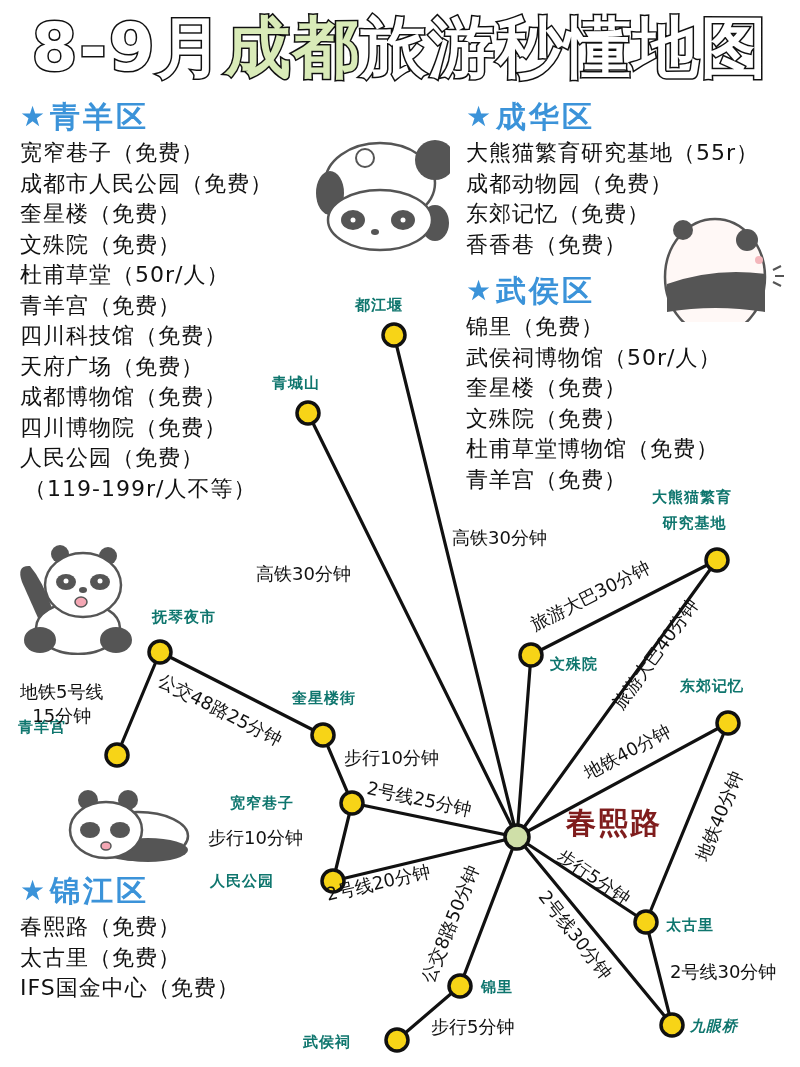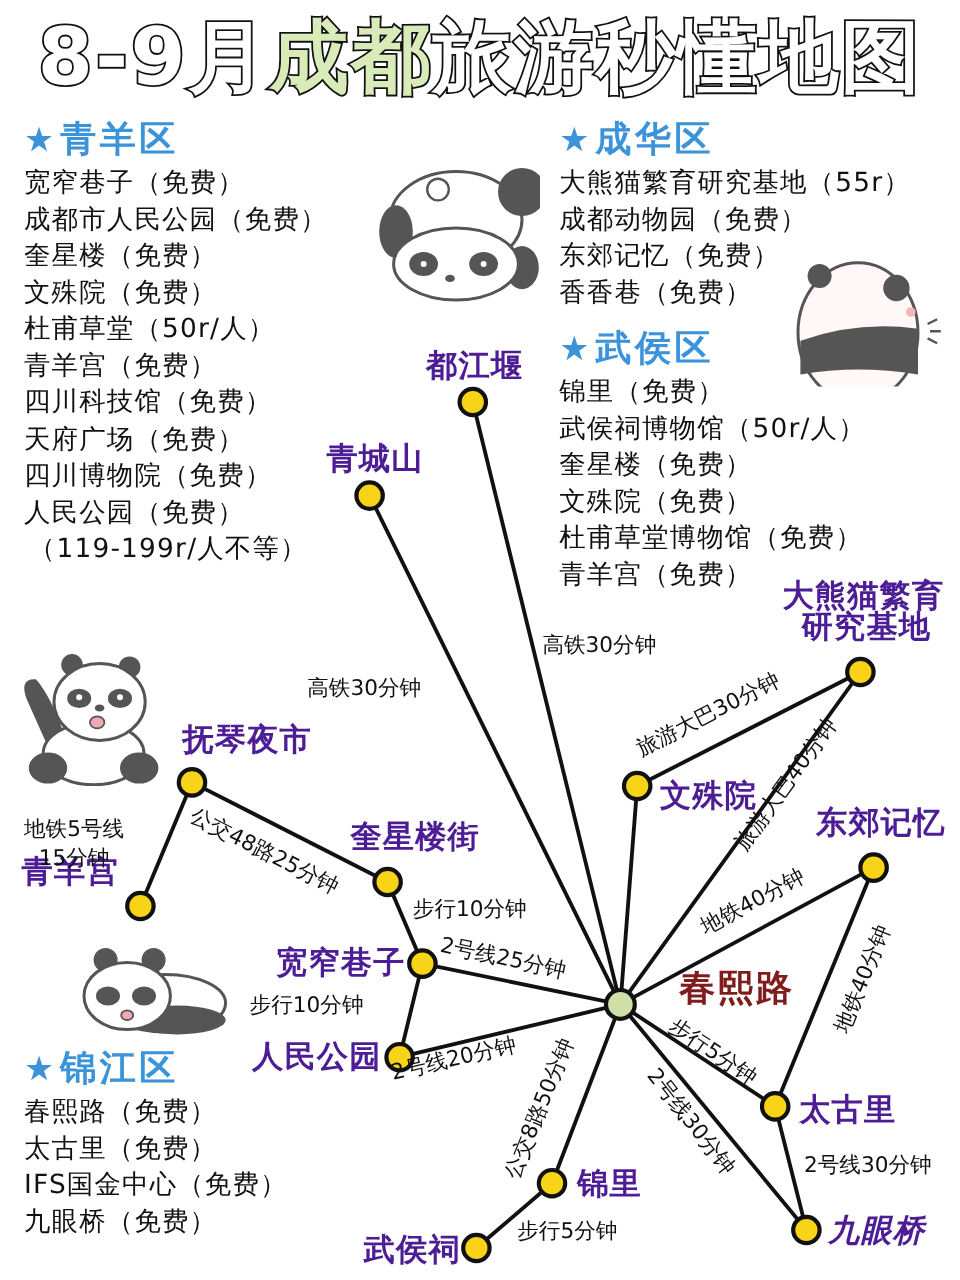--- a/index.html
+++ b/index.html
@@ -5,21 +5,21 @@
   html, body { margin: 0; padding: 0; background: #ffffff; }
   body { width: 800px; height: 1067px; position: relative; overflow: hidden; font-family: "DejaVu Sans", sans-serif; color: #111; }
   .title { position: absolute; left: 0; top: 8px; width: 800px; text-align: center; font-size: 66px; font-weight: bold; letter-spacing: 2px; color: #fff; -webkit-text-stroke: 3px #111; paint-order: stroke fill; line-height: 80px; }
   .title .hl { color: #d9ebb8; }
   .district { position: absolute; }
   .district .head { color: #3b93d9; font-size: 30px; font-weight: bold; line-height: 38px; letter-spacing: 3px; display: flex; align-items: center; }
   .district .head .star { font-size: 28px; margin-right: 2px; }
   .district .items { list-style: none; margin: 2px 0 0 0; padding: 0; }
   .district .items li { font-size: 22px; line-height: 30.5px; letter-spacing: 1px; color: #111; white-space: nowrap; }
   svg.map { position: absolute; left: 0; top: 0; }
-  .node-label { position: absolute; color: #4c1d95; font-weight: bold; font-size: 26px; letter-spacing: 1px; white-space: nowrap; line-height: 26px; }
+  .node-label { position: absolute; color: #0f766e; font-weight: bold; font-size: 15px; letter-spacing: 1px; white-space: nowrap; line-height: 26px; }
   .edge-label { position: absolute; font-size: 18px; color: #111; white-space: nowrap; line-height: 20px; transform-origin: center center; }
   .hub-label { position: absolute; color: #7f1d1d; font-weight: bold; font-size: 30px; letter-spacing: 2px; white-space: nowrap; }
   .panda { position: absolute; }
 </style>
 </head>
 <body>
 
 <div class="title"><span>8-9月</span><span class="hl">成都</span><span>旅游秒懂地图</span></div>
 
 <svg class="map" width="800" height="1067" viewBox="0 0 800 1067">
@@ -69,20 +69,21 @@
     </div>
   <ul class="items">
     <li>宽窄巷子（免费）</li>
     <li>成都市人民公园（免费）</li>
     <li>奎星楼（免费）</li>
     <li>文殊院（免费）</li>
     <li>杜甫草堂（50r/人）</li>
     <li>青羊宫（免费）</li>
     <li>四川科技馆（免费）</li>
     <li>天府广场（免费）</li>
+    <li>成都博物馆（免费）</li>
     <li>四川博物院（免费）</li>
     <li>人民公园（免费）</li>
     <li style="padding-left:4px;">（119-199r/人不等）</li>
   </ul>
 </div>
 
 <div class="district" style="left:466px; top:98px;">
   <div class="head">
       <span class="star">★</span>
       <span>成华区</span>
@@ -112,21 +113,20 @@
 
 <div class="district" style="left:20px; top:872px;">
   <div class="head">
       <span class="star">★</span>
       <span>锦江区</span>
     </div>
   <ul class="items">
     <li>春熙路（免费）</li>
     <li>太古里（免费）</li>
     <li>IFS国金中心（免费）</li>
-    <li>九眼桥（免费）</li>
   </ul>
 </div>
 
 <div class="node-label" style="left:355px; top:292px;">都江堰</div>
 <div class="node-label" style="left:272px; top:370px;">青城山</div>
 <div class="node-label" style="left:652px; top:484px; text-align:center;">
   <div>大熊猫繁育</div>
   <div style="margin-left:5px;">研究基地</div>
 </div>
 <div class="node-label" style="left:550px; top:651px;">文殊院</div>

